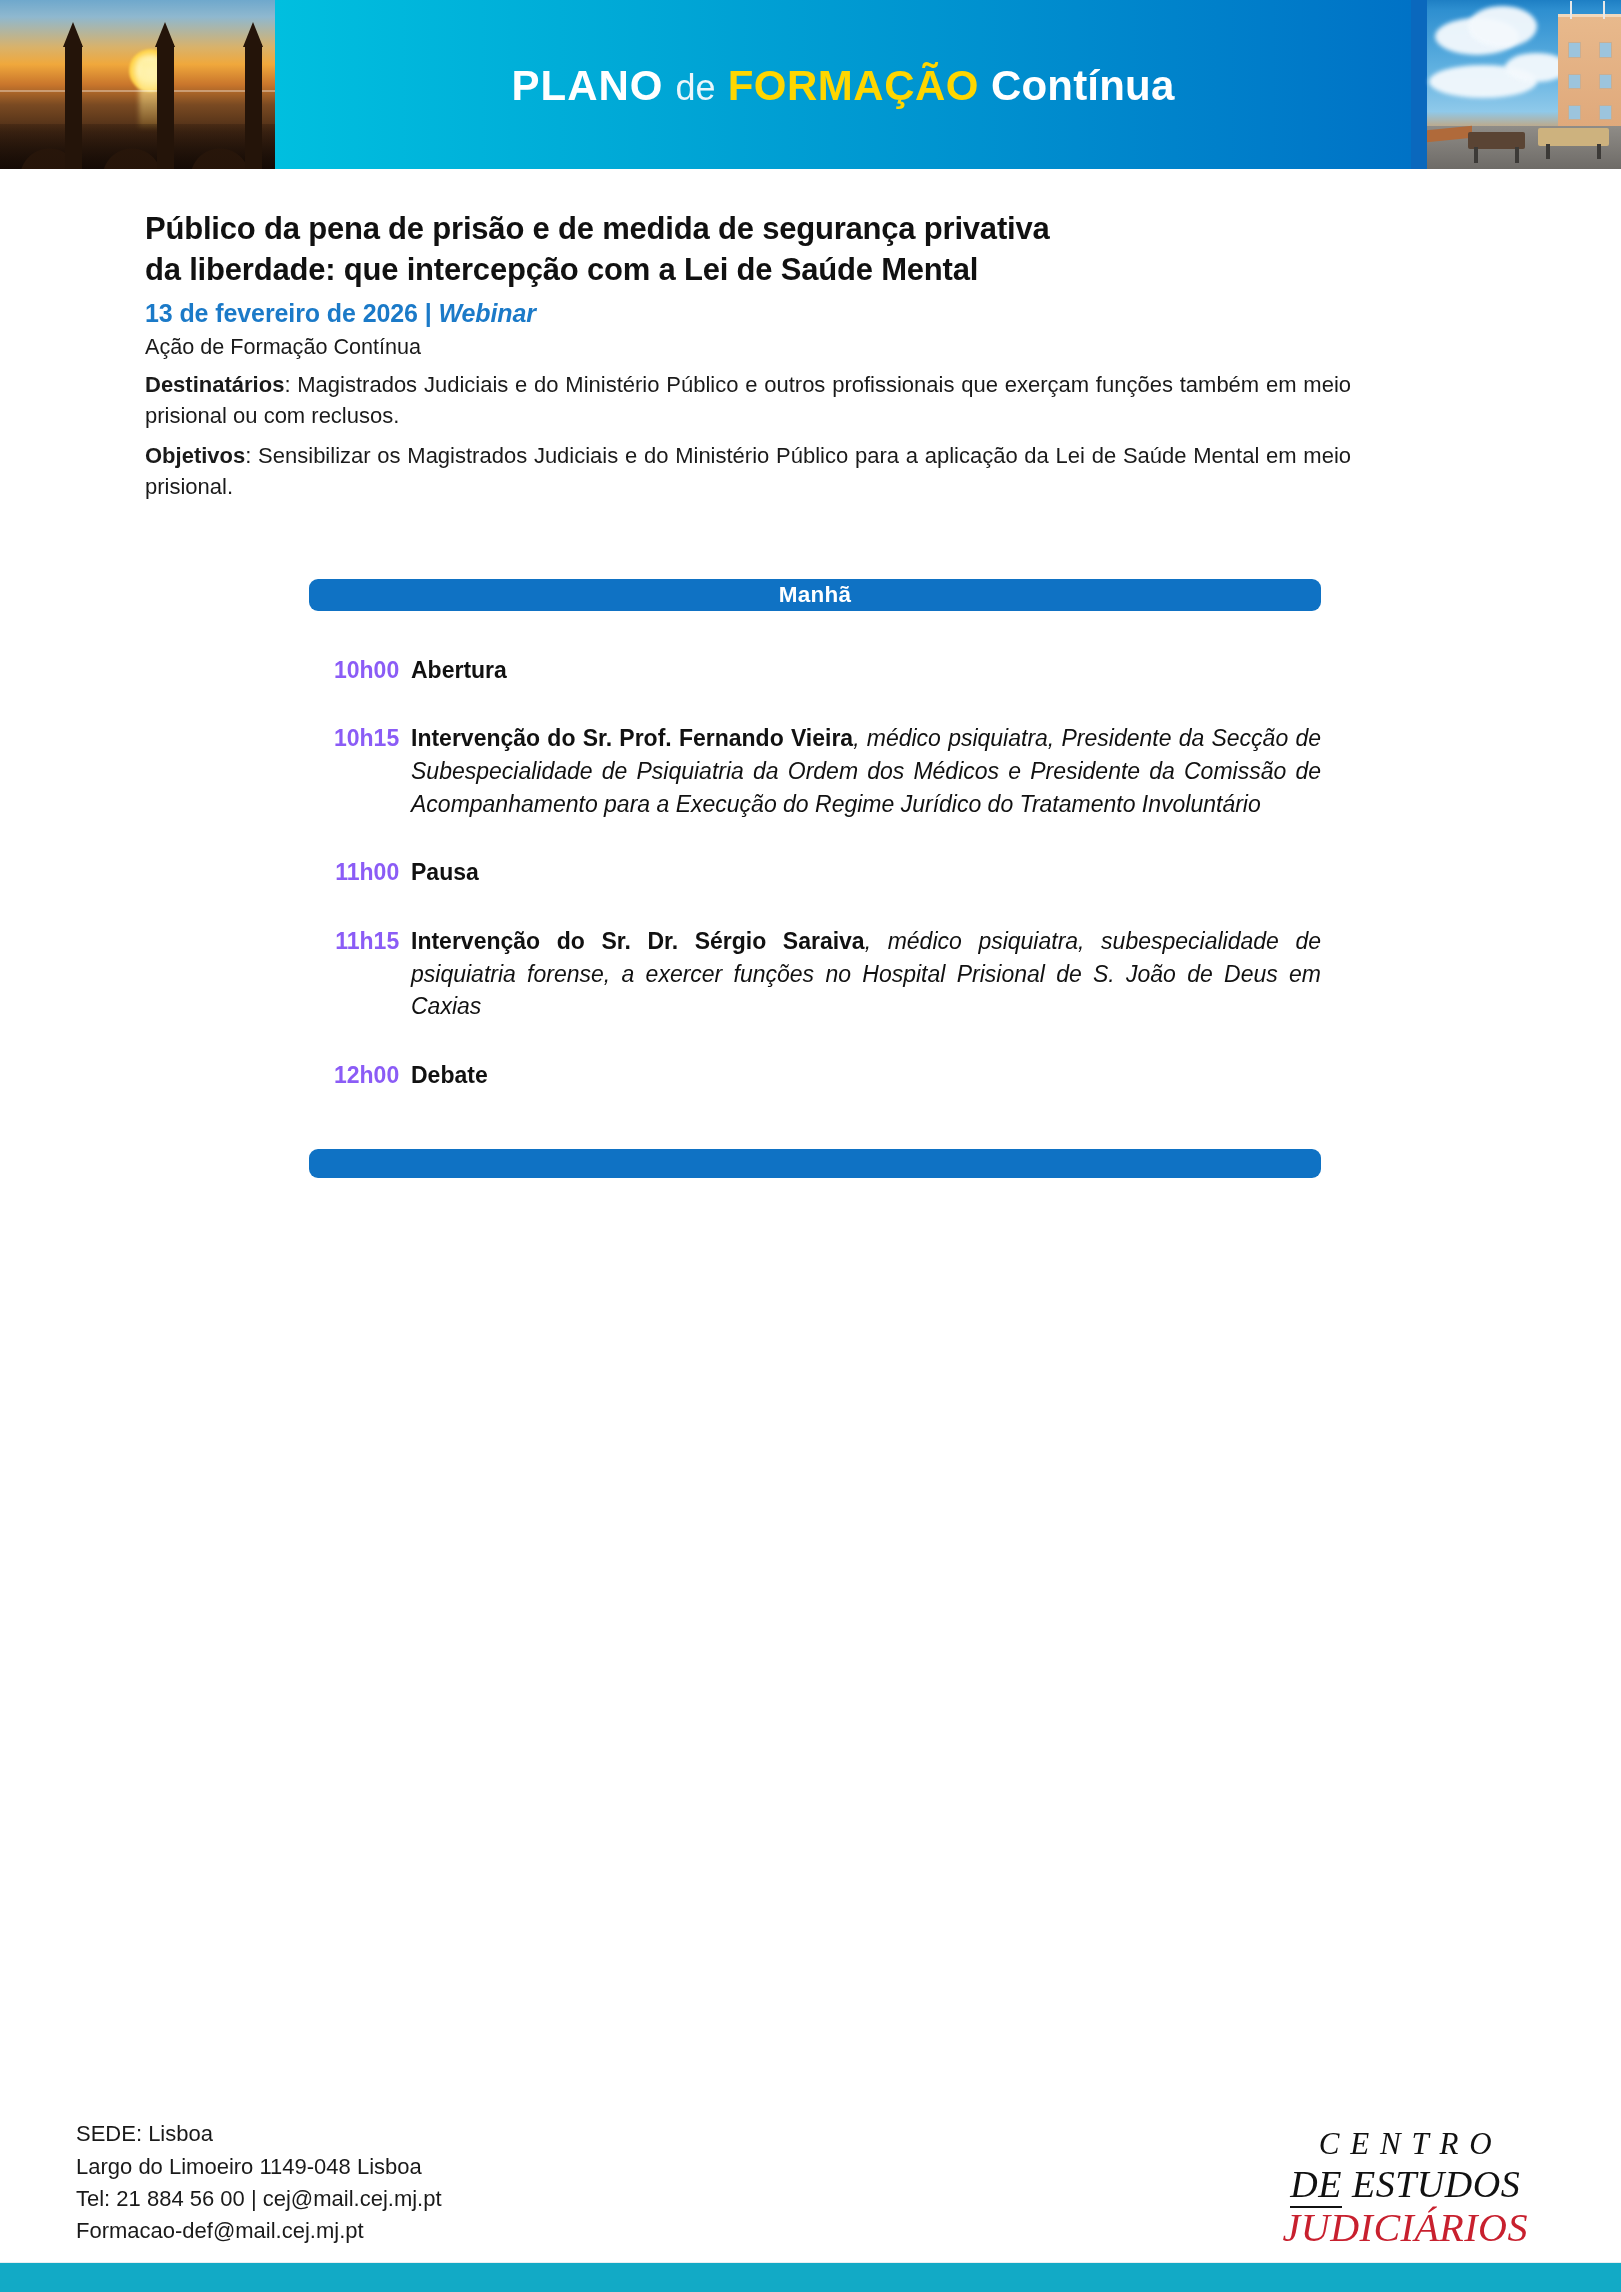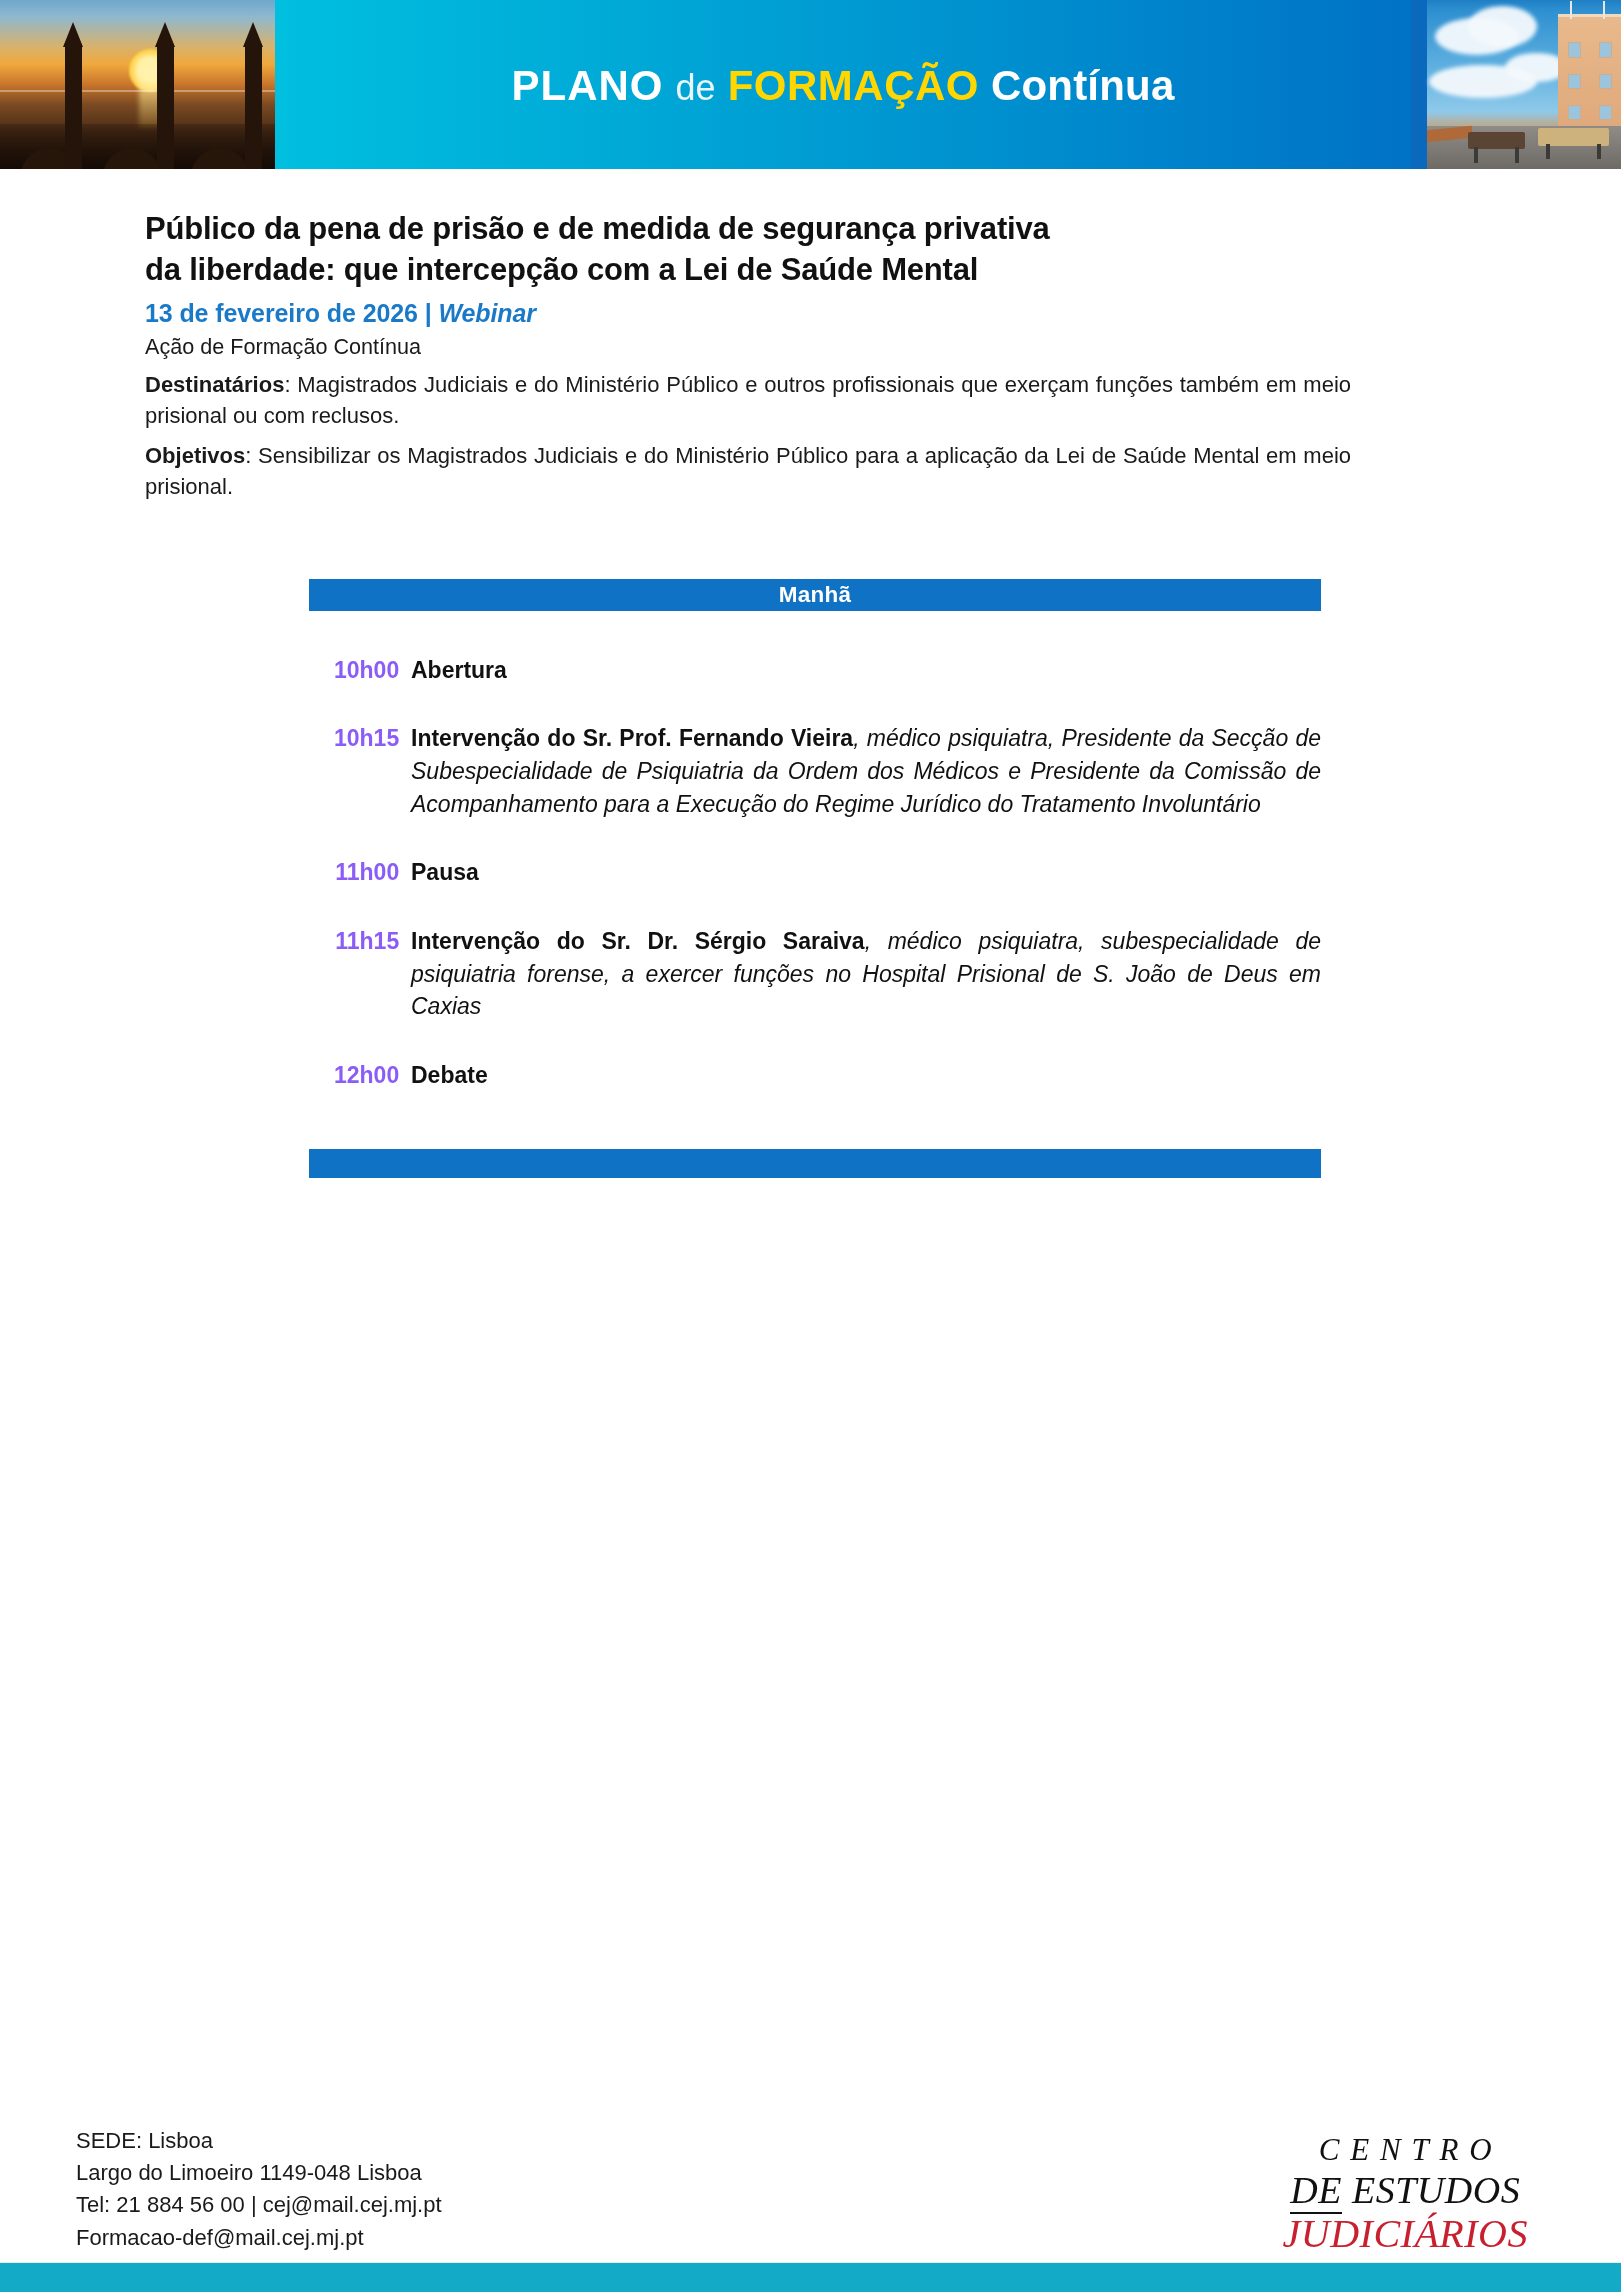--- a/index.html
+++ b/index.html
@@ -218,20 +218,21 @@
     margin: 76px 0 0 0;
     padding: 0 300px 0 309px;
   }
   .agenda-bar {
     width: 1012px;
     height: 32px;
     background: #0f72c4;
     display: flex;
     align-items: center;
     justify-content: center;
+    border-radius: 9px;
   }
   .agenda-bar-label {
     color: #ffffff;
     font-size: 22.5px;
     font-weight: 700;
     letter-spacing: 0.2px;
   }
   .agenda-bar.closing { margin-top: 57px; height: 29px; }
 
   .agenda-rows { width: 1012px; }
@@ -272,21 +273,21 @@
     height: 180px;
   }
   .footer-inner {
     position: absolute;
     left: 0; top: 0;
     width: 1621px;
     height: 142px;
     padding: 0 93px 0 76px;
     box-sizing: border-box;
     display: flex;
-    align-items: flex-end;
+    align-items: center;
     justify-content: space-between;
   }
   .footer-contact {
     font-size: 22px;
     line-height: 1.47;
     color: #1a1a1a;
   }
   .footer-contact div { white-space: nowrap; }
   .logo {
     text-align: center;

